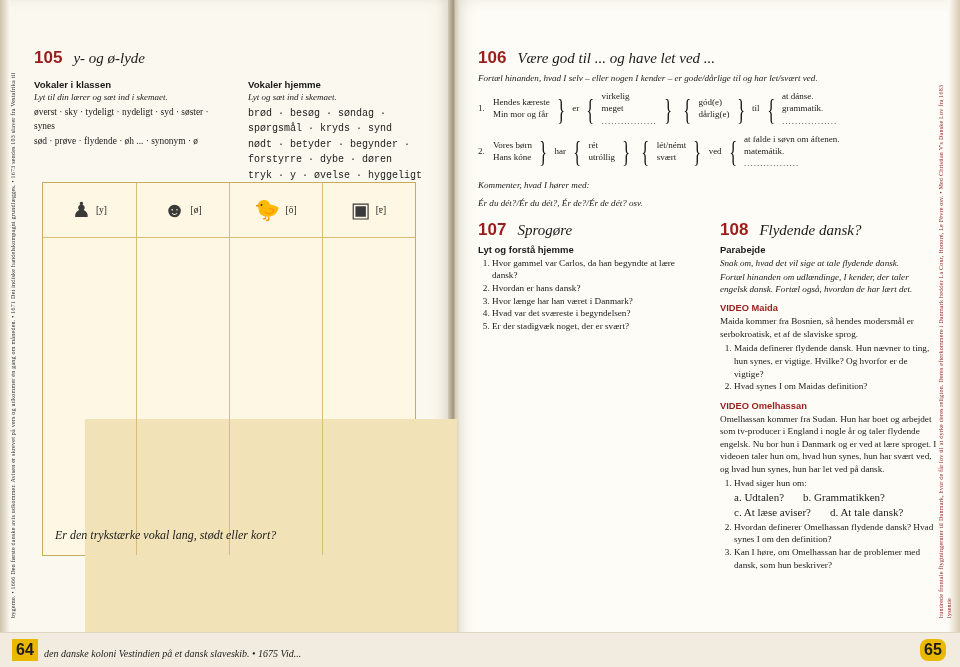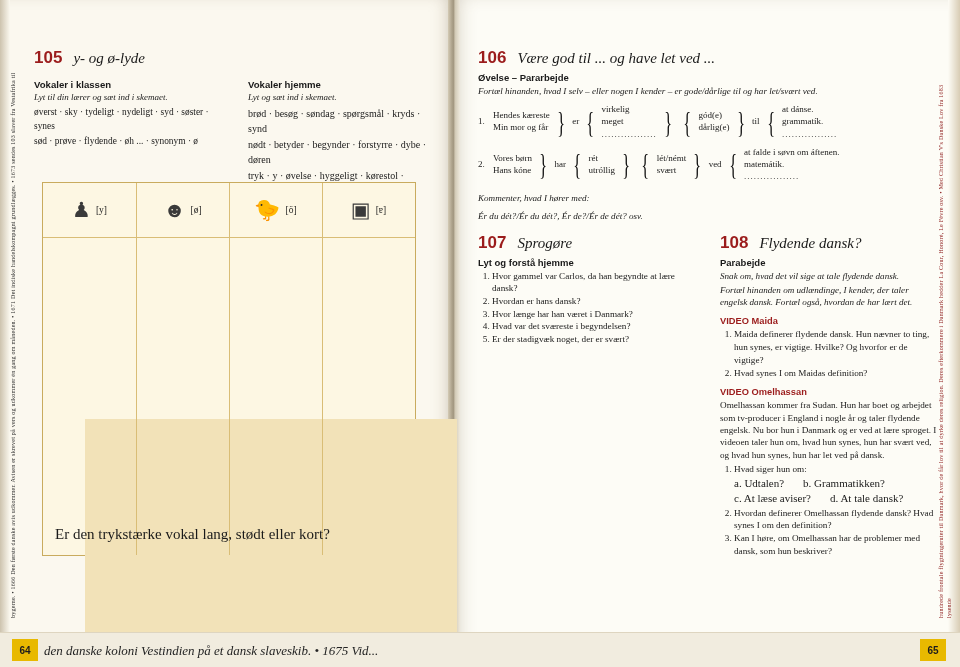--- a/index.html
+++ b/index.html
@@ -53,28 +53,28 @@
     position:absolute; bottom:0; height:34px;
     background:#f1ecdf;
     border-top:1px solid #ded5c0;
   }
   .bottombar.left { left:0; width:452px; }
   .bottombar.right { left:452px; width:508px; }
   .folio {
     position:absolute; bottom:6px; width:26px; height:22px;
     background:#e8b900; color:#1d1d1d;
     font-family:"Liberation Sans", sans-serif;
-    font-size:10px; font-weight:bold;
+    font-size:16px; font-weight:bold;
     display:flex; align-items:center; justify-content:center;
   }
   .folio.left { left:12px; }
-  .folio.right { right:14px; }
+  .folio.right { right:14px;border-radius:8px; }
   .bottomtext {
     position:absolute; bottom:8px;
-    font-size:13px; font-style:italic;
+    font-size:10px; font-style:italic;
     color:#232323; white-space:nowrap;
     font-family:"Liberation Serif", serif;
   }
   .bottomtext.left { left:44px; }
   .bottomtext.right { left:466px; }
   .bottomtext .red { color:#9b1c1c; font-style:normal; }
 
   
   .lcontent { position:absolute; left:34px; top:48px; width:392px; }
   .exnum {
@@ -95,21 +95,21 @@
     font-family:"Liberation Sans", sans-serif;
     font-size:9.6px; font-weight:bold;
   }
   p.it {
     margin:1px 0 3px 0;
     font-size:9px; font-style:italic; line-height:1.25;
   }
   p.words {
     margin:1px 0; font-size:9.4px; line-height:1.45;
   }
-  .col-b p.words { font-size:10px; line-height:1.5; }
+  .col-b p.words { font-size:10px; line-height:1.5;font-family:Liberation Mono, monospace; }
 
   
   .gridbox {
     position:absolute; left:42px; top:182px; width:372px; height:372px;
     background:#fdf7e3;
     border:1px solid #c9ab5e;
   }
   .gridbox .vline {
     position:absolute; top:0; bottom:0; width:1px; background:#d9bd76;
   }
@@ -128,21 +128,21 @@
     flex:1; height:54px; position:relative;
     display:flex; align-items:center; justify-content:center; gap:5px;
   }
   .cell .pic { font-size:21px; line-height:1; color:#3a3a3a; }
   .cell .ipa {
     font-family:"Liberation Serif", serif;
     font-size:9.5px; color:#1c1c1c;
   }
   .caption-q {
     position:absolute; left:12px; bottom:12px;
-    font-size:15px; 
+    font-size:12px; font-style:italic;
   }
 
   
   .rcontent { position:absolute; left:478px; top:48px; width:462px; }
   .ex-head { margin-bottom:4px; }
   .ex-head .exnum { color:#9b1c1c; font-size:17px; }
   .ex-head .extitle { font-size:15px; }
   .p-small { font-size:9.2px; line-height:1.35; margin:2px 0; }
   .p-it { font-size:9.1px; font-style:italic; line-height:1.35; margin:2px 0 6px 0; }
   .bold-sub {
@@ -241,21 +241,20 @@
 
     <div class="caption-q">Er den trykstærke vokal lang, stødt eller kort?</div>
   </div>
 
   <div class="rcontent">
 
     <div class="ex-head">
       <span class="exnum">106</span>
       <span class="extitle">Være god til ... og have let ved ...</span>
     </div>
-    <div class="bold-sub">Øvelse – Pararbejde</div>
     <div class="p-it">Fortæl hinanden, hvad I selv – eller nogen I kender – er gode/dårlige til og har let/svært ved.</div>
 
     <div class="brace-row">
       <span class="num">1.</span>
       <span class="stack">
         <span>Hendes kæreste</span>
         <span>Min mor og får</span>
       </span>
       <span class="brace">}</span>
       <span>er</span>
@@ -333,20 +332,21 @@
       <div class="rcol">
         <div class="ex-head">
           <span class="exnum">108</span>
           <span class="extitle">Flydende dansk?</span>
         </div>
         <div class="bold-sub">Parabejde</div>
         <div class="p-it" style="margin:2px 0 0 0">Snak om, hvad det vil sige at tale flydende dansk.</div>
         <div class="p-it" style="margin:2px 0 0 0">Fortæl hinanden om udlændinge, I kender, der taler engelsk dansk. Fortæl også, hvordan de har lært det.</div>
 
         <div class="redsub">VIDEO Maida</div>
+        <div class="p-small">Maida kommer fra Bosnien, så hendes modersmål er serbokroatisk, et af de slaviske sprog.</div>
         <ol class="tight">
           <li>Maida definerer flydende dansk. Hun nævner to ting, hun synes, er vigtige. Hvilke? Og hvorfor er de vigtige?</li>
           <li>Hvad synes I om Maidas definition?</li>
         </ol>
 
         <div class="redsub">VIDEO Omelhassan</div>
         <div class="p-small">Omelhassan kommer fra Sudan. Hun har boet og arbejdet som tv-producer i England i nogle år og taler flydende engelsk. Nu bor hun i Danmark og er ved at lære sproget. I videoen taler hun om, hvad hun synes, hun har svært ved, og hvad hun synes, hun har let ved på dansk.</div>
         <ol class="tight">
           <li>Hvad siger hun om:
             <div class="ab-row">

